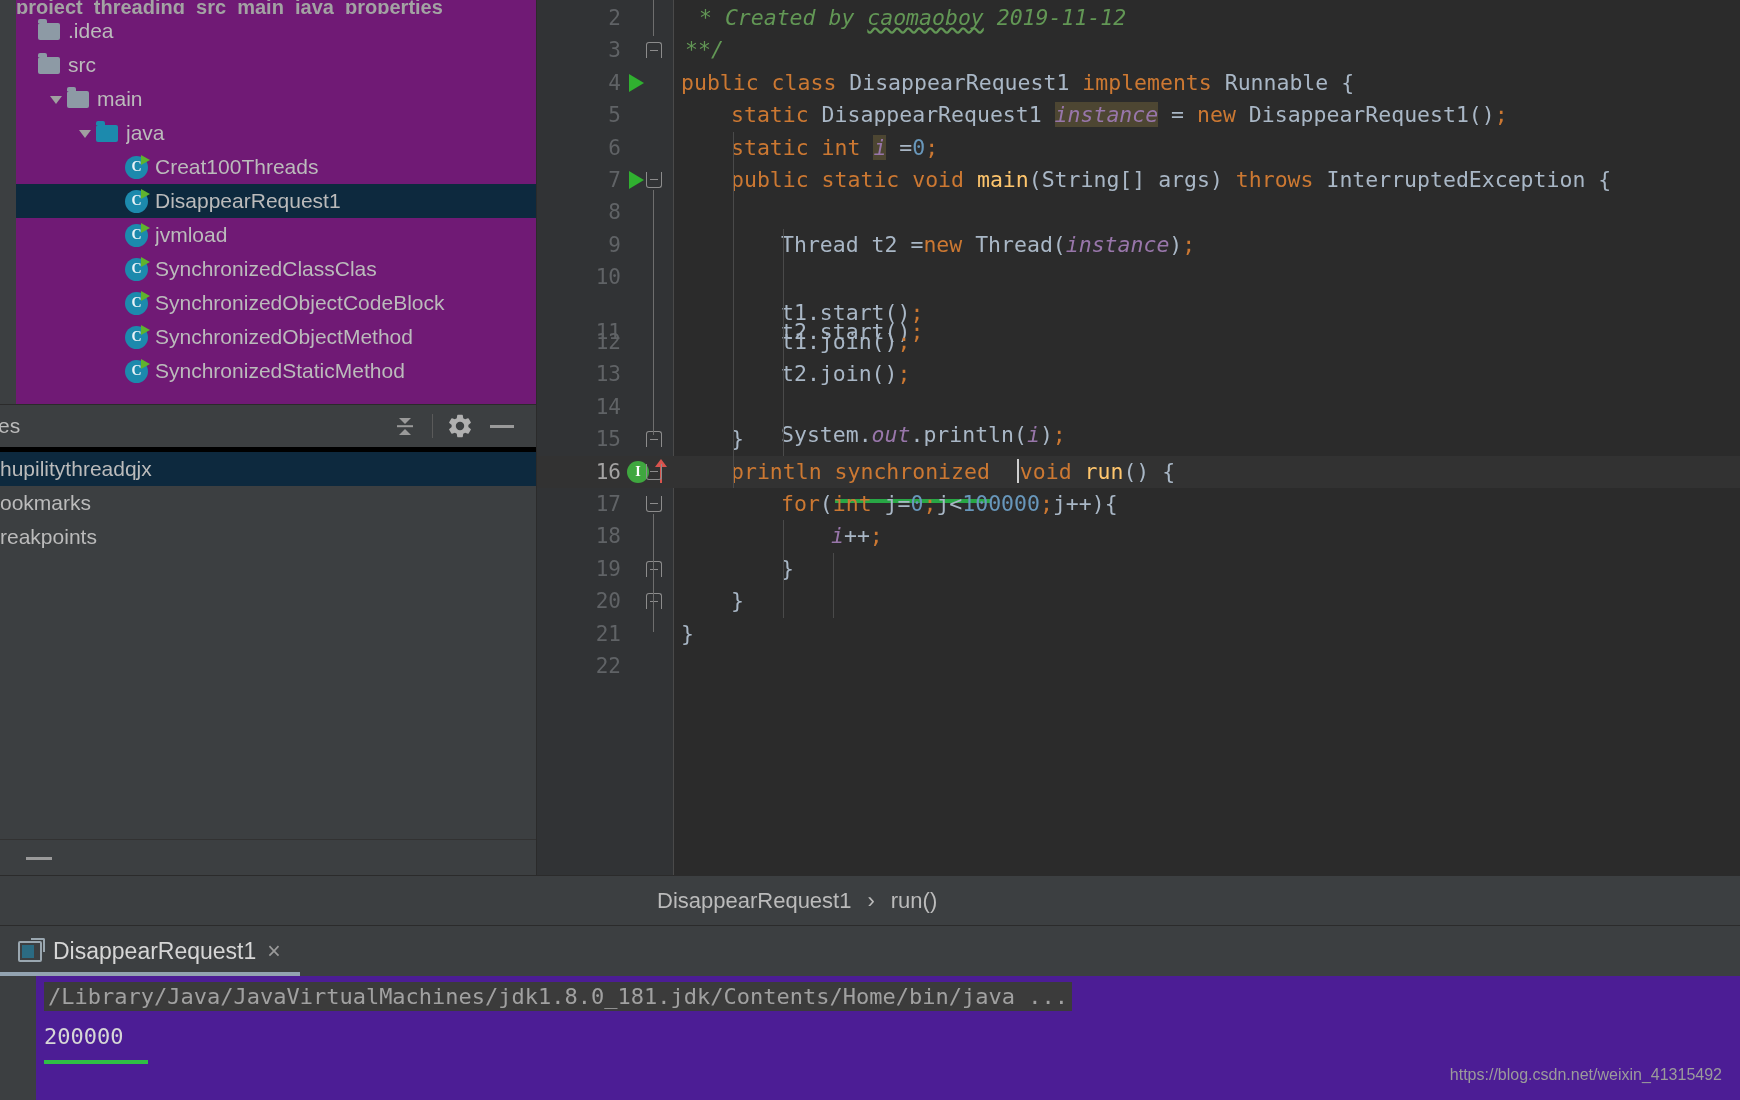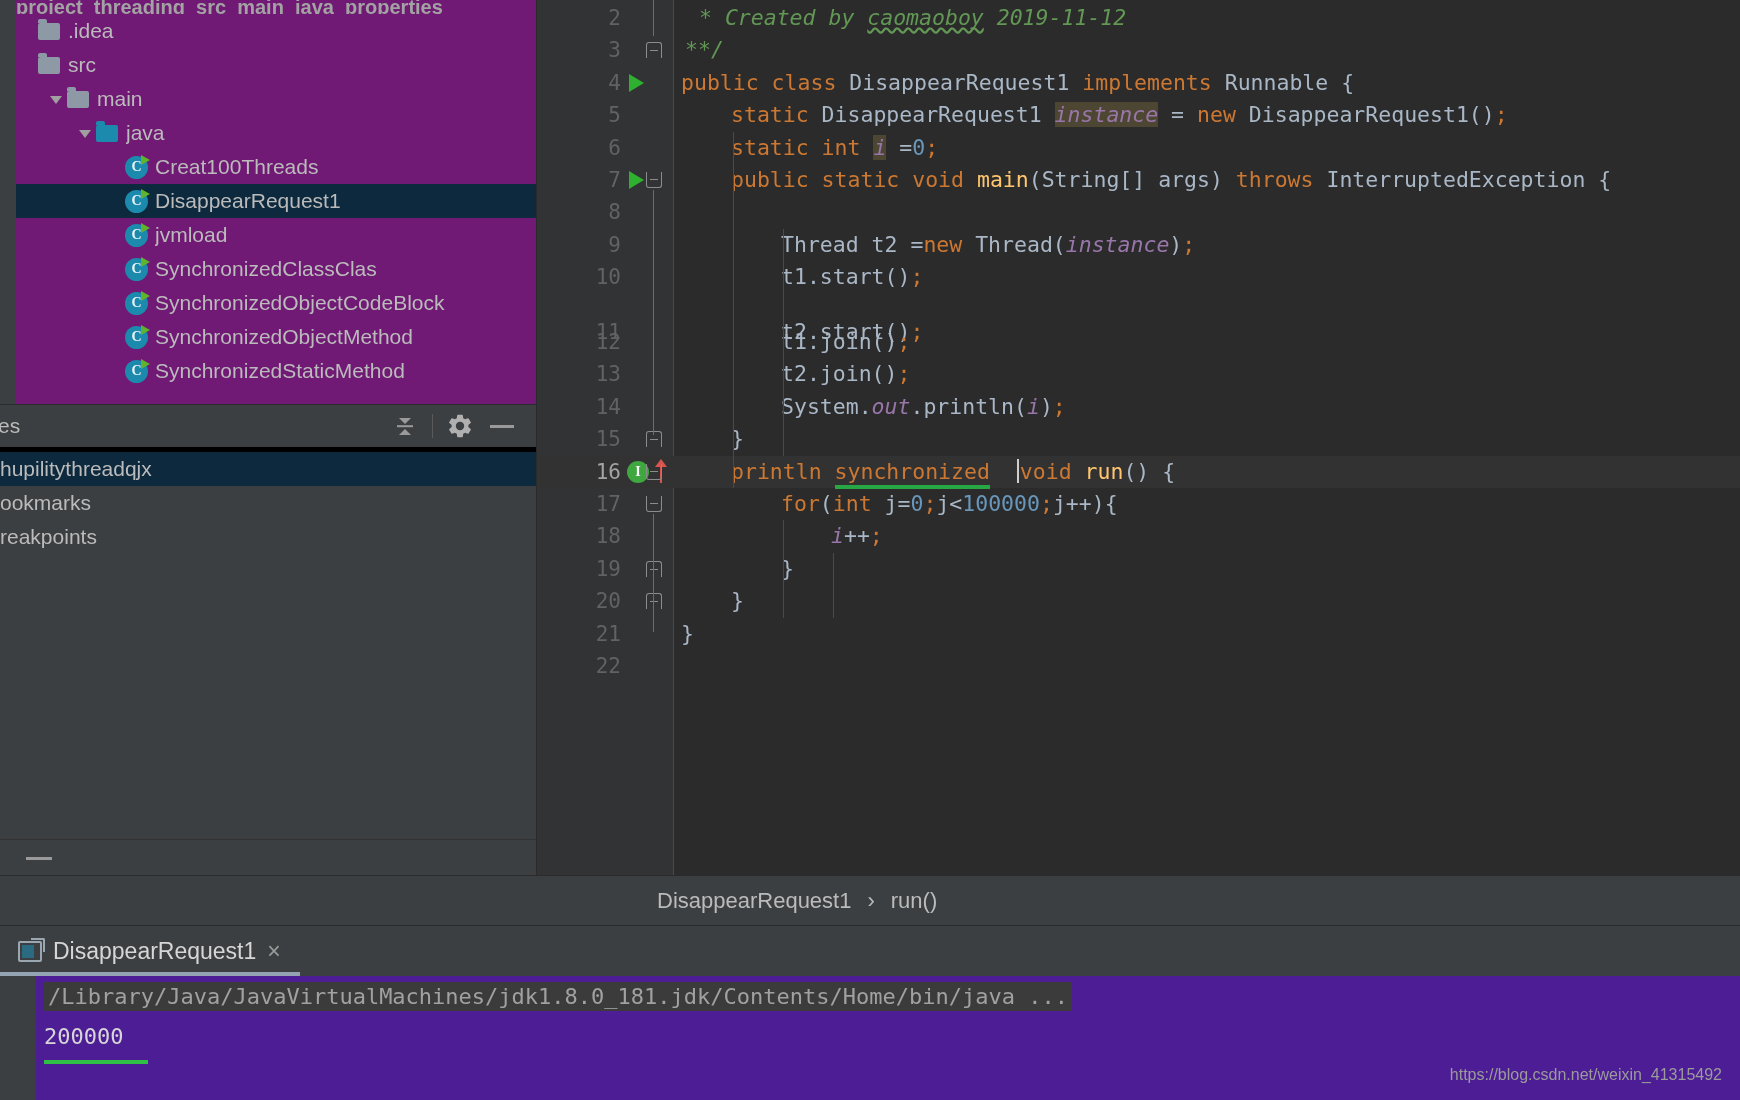--- a/index.html
+++ b/index.html
@@ -117,21 +117,21 @@
   .fld{color:#9876aa;font-style:italic;}
   .mth{color:#ffc66d;}
   .typ{color:#a9b7c6;}
   .semi{color:#cc7832;}
   .hl{background:#4d4632;}
   .sq{
     text-decoration:underline wavy #629755;
     text-decoration-skip-ink:none;
   }
   .green-underline{
-    border-bottom:4px solid #28a745;padding-bottom:1px;
+    border-bottom:4px solid #28a745;padding-bottom:15px;
   }
   .caret{
     display:inline-block;width:2px;height:24px;background:#cfcfcf;
     vertical-align:-4px;margin:0 1px;
   }
 
   
   .run-arrow{
     position:absolute;left:92px;width:0;height:0;
     border-left:15px solid #30b030;border-top:9px solid transparent;
@@ -373,25 +373,25 @@
         <div class="run-arrow" style="top: 73.8px;"></div>
         <div class="line" style="top: 99.2px;"><span class="lnum">5</span><span class="code" style="left: 194px;"><span class="kw">static </span><span class="typ">DisappearRequest1 </span><span class="fld hl">instance</span><span class="typ"> = </span><span class="kw">new </span><span class="typ">DisappearRequest1()</span><span class="semi">;</span></span></div>
         <div class="line" style="top: 131.6px;"><span class="lnum">6</span><span class="code" style="left: 194px;"><span class="kw">static int </span><span class="fld hl">i</span><span class="typ"> =</span><span class="num">0</span><span class="semi">;</span></span></div>
         <div class="line" style="top: 164px;"><span class="lnum">7</span><span class="code" style="left: 194px;"><span class="kw">public static void </span><span class="mth">main</span><span class="typ">(String[] args) </span><span class="kw">throws </span><span class="typ">InterruptedException {</span></span></div>
         <div class="run-arrow" style="top: 171px;"></div>
         <div class="fold-mark start" style="top: 169px;">
           <div class="box"></div>
         </div>
         <div class="line" style="top: 196.4px;"><span class="lnum">8</span></div>
         <div class="line" style="top: 228.8px;"><span class="lnum">9</span><span class="code" style="left: 244px;"><span class="typ">Thread t2 =</span><span class="kw">new </span><span class="typ">Thread(</span><span class="fld">instance</span><span class="typ">)</span><span class="semi">;</span></span></div>
-        <div class="line" style="top: 261.2px;"><span class="lnum">10</span><span class="code" style="left: 244px;"><span class="typ">t1.start()</span><span class="semi">;</span></span></div>
+        <div class="line" style="top: 261.2px;"><span class="lnum">10</span><span class="code" style="left: 244px; margin-top: 36px;"><span class="typ">t1.start()</span><span class="semi">;</span></span></div>
         <div class="line" style="top: 300px; margin-top: 16px;"><span class="lnum">11</span><span class="code" style="left: 244px;"><span class="typ">t2.start()</span><span class="semi">;</span></span></div>
         <div class="line" style="top: 326px;"><span class="lnum">12</span><span class="code" style="left: 244px;"><span class="typ">t1.join()</span><span class="semi">;</span></span></div>
         <div class="line" style="top: 358.4px;"><span class="lnum">13</span><span class="code" style="left: 244px;"><span class="typ">t2.join()</span><span class="semi">;</span></span></div>
-        <div class="line" style="top: 390.8px;"><span class="lnum">14</span><span class="code" style="left: 244px;"><span class="typ">System.</span><span class="fld">out</span><span class="typ">.println(</span><span class="fld">i</span><span class="typ">)</span><span class="semi">;</span></span></div>
+        <div class="line" style="top: 390.8px;"><span class="lnum">14</span><span class="code" style="left: 244px; margin-top: 28px;"><span class="typ">System.</span><span class="fld">out</span><span class="typ">.println(</span><span class="fld">i</span><span class="typ">)</span><span class="semi">;</span></span></div>
         <div class="line" style="top: 423.2px;"><span class="lnum">15</span><span class="code" style="left: 194px;"><span class="typ">}</span></span></div>
         <div class="fold-mark end" style="top: 428.2px;">
           <div class="box"></div>
         </div>
         <div class="line current" style="top: 455.6px;"><span class="lnum">16</span><span class="code" style="left: 194px;"><span class="kw">println </span><span class="kw green-underline">synchronized</span><span class="typ">  </span><span class="caret"></span><span class="kw">void </span><span class="mth">run</span><span class="typ">() {</span></span></div>
         <div class="impl-icon" style="top: 460.6px;">I</div>
         <div class="up-arrow" style="top: 458.6px;">
           <div class="stem"></div>
           <div class="head"></div>
         </div>

